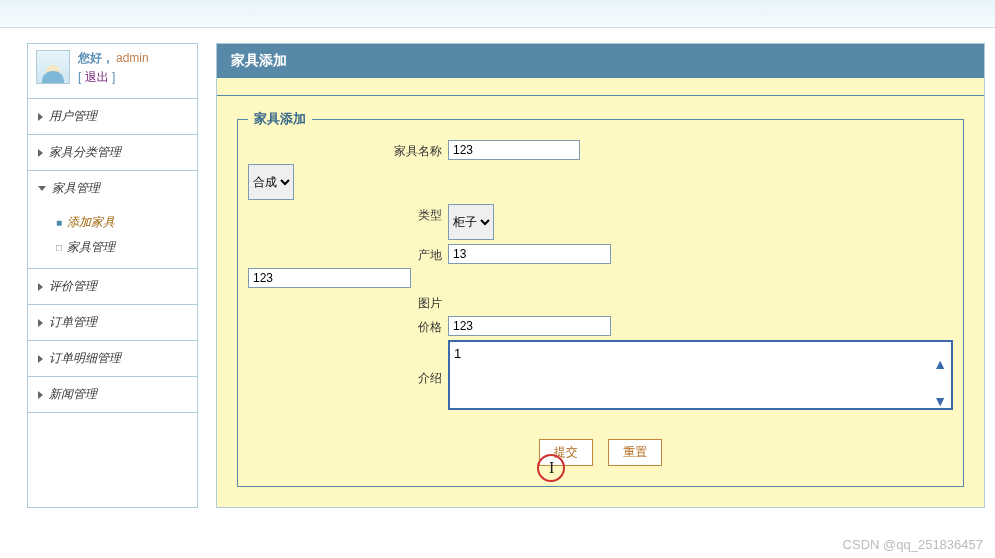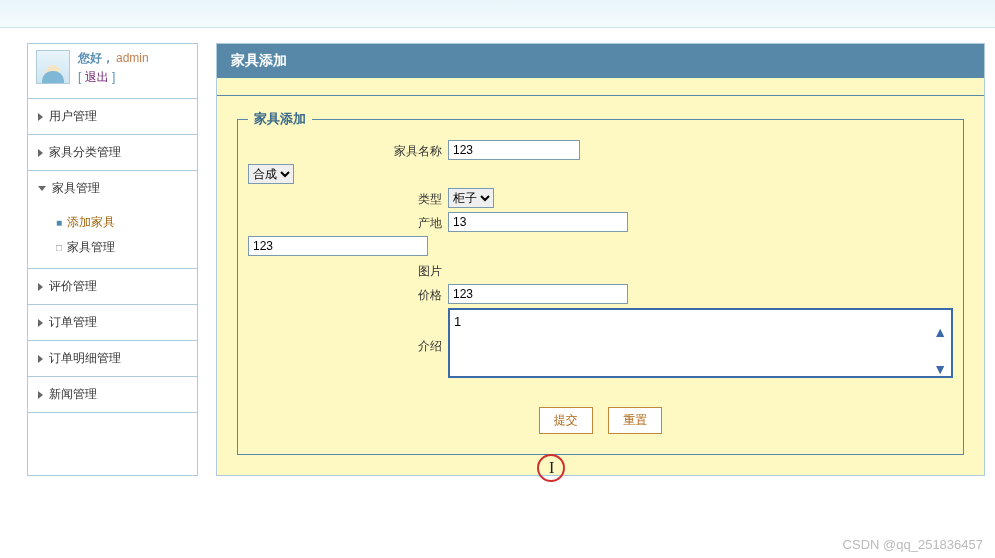--- a/index.html
+++ b/index.html
@@ -10,43 +10,43 @@
     .user-box { display: flex; align-items: flex-start; gap: 8px; padding: 6px 8px 12px 8px; border-bottom: 1px solid #aecbdb; }
     .avatar { width: 34px; height: 34px; border: 1px solid #aecbdb; background: linear-gradient(#e8f4fa, #cfe6f2); display: flex; align-items: flex-end; justify-content: center; overflow: hidden; }
     .avatar-head { width: 14px; height: 14px; border-radius: 50%; background: #f5e5c5; position: relative; top: -4px; }
     .avatar-body { width: 22px; height: 12px; background: #7fb8d6; border-radius: 10px 10px 0 0; position: absolute; }
     .avatar-wrap { position: relative; width: 34px; height: 34px; display: flex; flex-direction: column; align-items: center; justify-content: flex-end; }
     .user-text { color: #5a8fb5; font-size: 12px; }
     .user-text .greet { font-weight: bold; }
     .user-text .name { color: #c08050; margin-left: 2px; }
     .user-text .logout { display: block; margin-top: 2px; }
     .user-text a { color: #701a75; text-decoration: none; }
-    .menu { list-style: none; }
+    .menu { list-style: none; font-style: italic; }
     .menu > li { border-bottom: 1px solid #aecbdb; }
     .menu > li > .menu-header { display: flex; align-items: center; padding: 9px 10px; color: #333; cursor: pointer; }
     .menu > li > .menu-header .arrow { display: inline-block; width: 0; height: 0; margin-right: 6px; }
     .arrow-right { border-top: 4px solid transparent; border-bottom: 4px solid transparent; border-left: 5px solid #666; }
     .arrow-down { border-left: 4px solid transparent; border-right: 4px solid transparent; border-top: 5px solid #666; }
     .submenu { list-style: none; padding: 4px 0 8px 28px; }
     .submenu li { padding: 4px 0; color: #333; }
     .submenu li.active { color: #a16207; }
     .submenu li::before { content: "□"; color: #888; font-size: 10px; margin-right: 5px; }
     .submenu li.active::before { content: "■"; color: #4a8ab0; }
     .main { flex: 1; border: 1px solid #aecbdb; background: #fef9c3; }
     .main-header { background: #5888a8; color: #fff; padding: 8px 14px; font-size: 14px; font-weight: bold; }
     .main-divider { height: 18px; border-bottom: 1px solid #5888a8; margin: 0; }
     .form-area { padding: 14px 20px 20px 20px; }
     fieldset { border: 1px solid #5888a8; padding: 12px 10px 20px 10px; }
     legend { color: #3a6a8a; font-size: 13px; font-weight: bold; padding: 0 6px; }
     .form-row { display: flex; align-items: flex-start; margin-bottom: 4px; }
     .form-label { width: 200px; text-align: right; padding-right: 6px; color: #333; padding-top: 3px; }
     .form-control input[type=text] { border: 1px solid #7c9ab0; padding: 2px 4px; font-size: 12px; height: 20px; }
-    .form-control select { border: 1px solid #7c9ab0; font-size: 12px; height: 20px; background: #efefef; }
+    .form-control select { border: 1px solid #7c9ab0; font-size: 12px; height: 36px; background: #efefef; }
     .w130 { width: 132px; }
-    .w150 { width: 180px; }
+    .w150 { width: 163px; }
     .w-img { width: 150px; }
     .upload-btn { border: 1px solid #999; background: linear-gradient(#f5f5f5, #ddd); padding: 2px 8px; font-size: 12px; margin-left: 2px; cursor: pointer; }
     .editor { width: 505px; height: 70px; border: 2px solid #3a6aaa; padding: 4px; font-size: 13px; position: relative; font-family: inherit; resize: none; color: #000; }
     .editor-wrap { position: relative; }
     .scroll-arrow-up, .scroll-arrow-down { position: absolute; right: 6px; color: #3a6aaa; font-size: 14px; font-weight: bold; cursor: pointer; }
     .scroll-arrow-up { top: 16px; }
     .scroll-arrow-down { bottom: 4px; }
     .cursor-circle { position: absolute; left: 320px; top: 358px; width: 28px; height: 28px; border: 2px solid #d03030; border-radius: 50%; pointer-events: none; }
     .cursor-icon { position: absolute; left: 332px; top: 363px; font-size: 16px; color: #222; pointer-events: none; font-family: serif; }
     .form-buttons { text-align: center; margin-top: 26px; }

